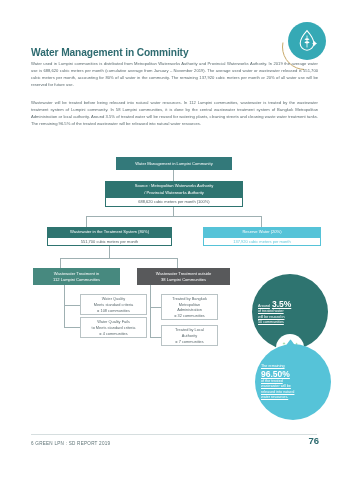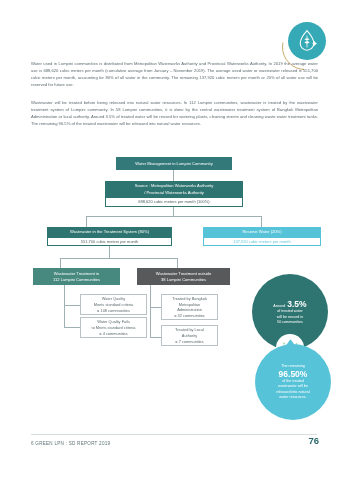--- a/index.html
+++ b/index.html
@@ -123,26 +123,27 @@
   }
   .line { position: absolute; background: #9fb0b2; }
   .lbl { display: block; }
 
   
   .circle {
     position: absolute;
     border-radius: 50%;
     display: flex;
     flex-direction: column;
-    align-items: center;
+    align-items: flex-start;
     justify-content: center;
     text-align: center;
     color: #ffffff;
     box-sizing: border-box;
     padding: 0 6px;
+    text-decoration: underline;
   }
   .circle-top { background: #2e7470; }
   .circle-bot { background: #56c3d8; }
   .pct-big { font-size: 8.5px; font-weight: bold; line-height: 10px; }
   .c-small { font-size: 3.7px; line-height: 5.2px; }
   .badge-icon {
     position: absolute;
     width: 28px;
     height: 28px;
     border-radius: 50%;
@@ -200,20 +201,21 @@
         <path d="M11 6.5 L11 18.5" fill="none" stroke="#ffffff" stroke-width="0.8"></path>
         <path d="M11 9.2 C9.4 9.2 8.5 10.3 8.5 10.3 C8.5 10.3 9.4 11.3 11 11.3 Z" fill="#ffffff"></path>
         <path d="M11 9.2 C12.6 9.2 13.5 10.3 13.5 10.3 C13.5 10.3 12.6 11.3 11 11.3 Z" fill="#ffffff"></path>
         <path d="M11 12.3 C9.4 12.3 8.5 13.4 8.5 13.4 C8.5 13.4 9.4 14.4 11 14.4 Z" fill="#ffffff"></path>
         <path d="M11 12.3 C12.6 12.3 13.5 13.4 13.5 13.4 C13.5 13.4 12.6 14.4 11 14.4 Z" fill="#ffffff"></path>
         <path d="M18.6 12.1 l0.9 1.5 1.5 0.9 -1.5 0.9 -0.9 1.5 -0.9 -1.5 -1.5 -0.9 1.5 -0.9 Z" fill="#ffffff"></path>
       </svg>
     </div>
   </div>
 
+  <div class="title">Water Management in Comminity</div>
   <div class="para p1">Water used in Lumpini communities is distributed from Metropolitan Waterworks Authority and Provincial Waterworks Authority. In 2019 the average water use is 688,620 cubic meters per month (cumulative average from January – November 2019). The average used water or wastewater released is 551,700 cubic meters per month, accounting for 80% of all water in the community. The remaining 137,920 cubic meters per month or 20% of all water use will be reserved for future use.</div>
   <div class="para p2">Wastewater will be treated before being released into natural water resources. In 112 Lumpini communities, wastewater is treated by the wastewater treatment system of Lumpini community. In 58 Lumpini communities, it is done by the central wastewater treatment system of Bangkok Metropolitan Administration or local authority. Around 3.5% of treated water will be reused for watering plants, cleaning streets and cleaning waste water treatment tanks. The remaining 96.5% of the treated wastewater will be released into natural water resources.</div>
 
   <div class="chart">
 
     <div class="box box-teal-dark" style="left:116px; top:157px; width:116px; height:13px;">
       <span class="lbl" style="font-size:4.1px;">Water Management in Lumpini Community</span>
     </div>
     <div class="line" style="left:173px; top:170px; width:0.8px; height:11px;"></div>
 

